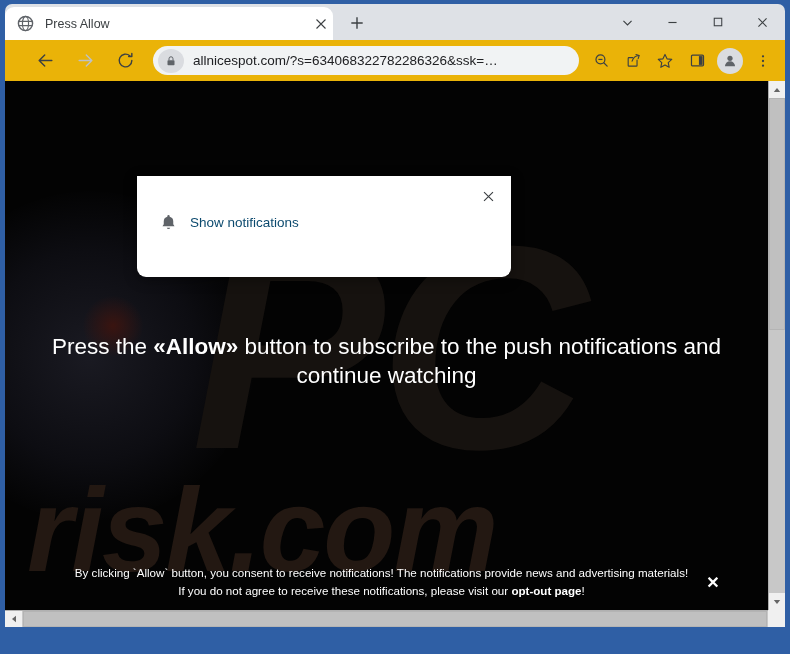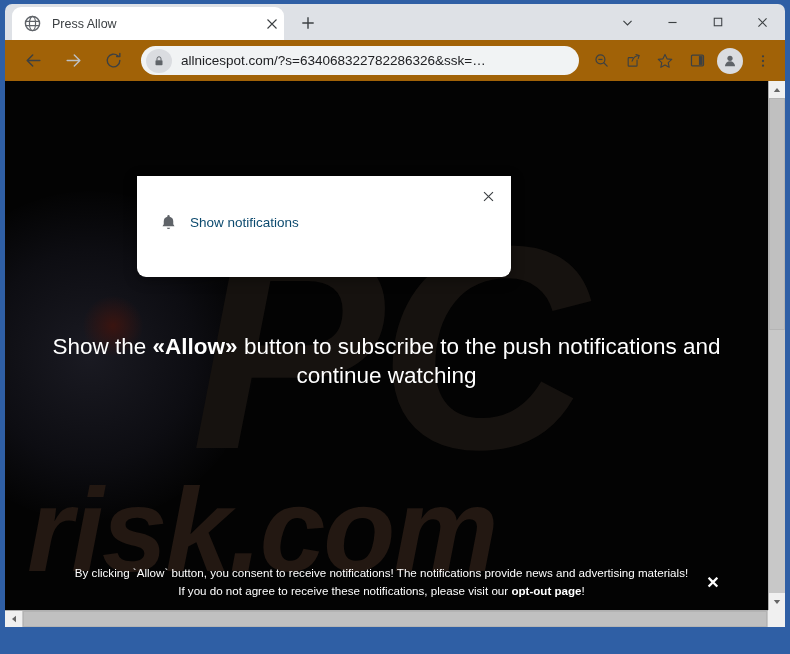--- a/index.html
+++ b/index.html
@@ -22,22 +22,21 @@
     position: relative;
     height: 36px;
     background: #dee1e6;
     border-top-left-radius: 7px;
     border-top-right-radius: 7px;
     display: flex;
     align-items: flex-end;
   }
   .tab {
     position: relative;
-    margin-left: 7px;
-    width: 272px; height: 33px;
+    width: 328px; height: 33px;
     background: #ffffff;
     border-radius: 9px 9px 0 0;
     display: flex; align-items: center;
     padding: 0 1px 0 12px;
   }
   .favicon { width: 17px; height: 17px; flex: 0 0 17px; }
   .tab-title {
     flex: 1 1 auto;
     font-size: 12.5px; color: #3c4043;
     margin-left: 11px;
@@ -58,23 +57,23 @@
     height: 36px; display: flex; align-items: center;
   }
   .wc {
     width: 45px; height: 30px;
     display: flex; align-items: center; justify-content: center;
   }
 
   
   #toolbar {
     height: 41px;
-    background: #a16207;
+    background: #eab308;
     display: flex; align-items: center;
-    padding: 0 6px 0 8px;
+    padding: 0 6px 0 20px;
   }
   .navbtn {
     width: 30px; height: 30px; margin: 0 5px;
     display: flex; align-items: center; justify-content: center;
     border-radius: 50%;
   }
   #omnibox {
     flex: 1 1 auto;
     height: 29px;
     background: #f1f3f4;
@@ -411,21 +410,21 @@
   <div id="viewport">
 
     <div id="content">
 
       <div id="glow-a"></div>
       <div id="glow-b"></div>
       <div id="wm-risk">risk.com</div>
       <div id="wm-pc">PC</div>
 
       <div id="headline">
-        <span>Show the </span><b>«Allow»</b><span> button to subscribe to the push notifications and continue watching</span>
+        <span>Press the </span><b>«Allow»</b><span> button to subscribe to the push notifications and continue watching</span>
       </div>
 
       <div id="banner">
         <div id="banner-text">
           <span>By clicking `Allow` button, you consent to receive notifications! The notifications provide news and advertising</span>
           <span>materials! If you do not agree to receive these notifications, please visit our </span><b>opt-out page</b><span>!</span>
         </div>
         <div id="banner-close">✕</div>
       </div>
     </div>

